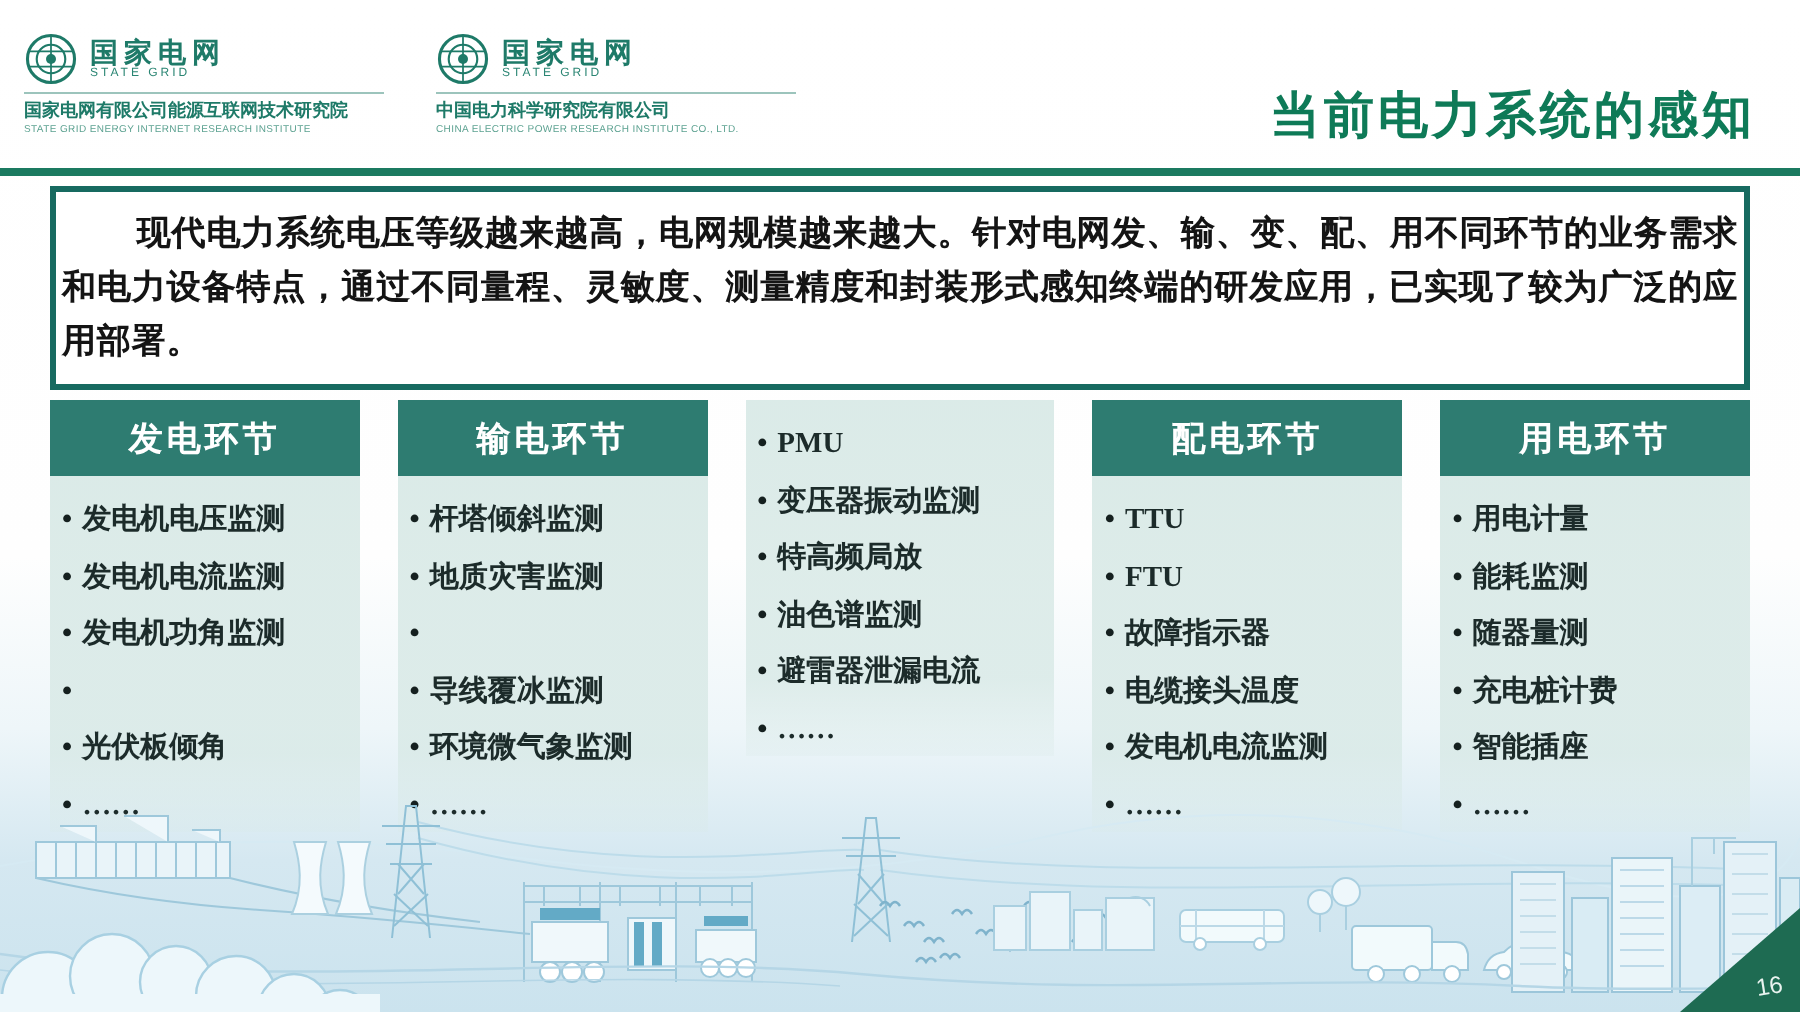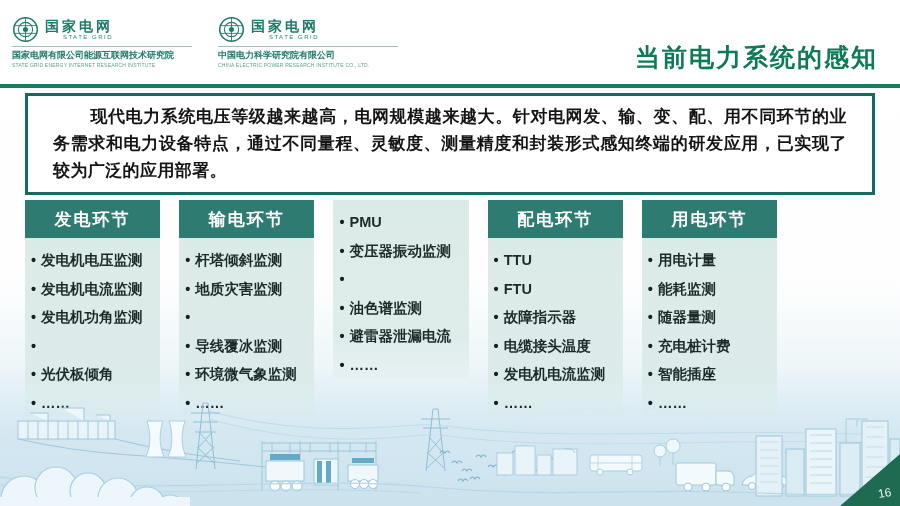--- a/index.html
+++ b/index.html
@@ -2,38 +2,38 @@
 <html><head>
 <meta charset="utf-8">
 <style>
   html,body{margin:0;padding:0;}
   body{width:900px;height:506px;overflow:hidden;font-family:"Liberation Sans",sans-serif;}
   .slide{position:absolute;top:0;left:0;width:900px;height:506px;overflow:hidden;
     background:linear-gradient(180deg,#ffffff 0%,#fefefe 55%,#eef6f9 72%,#d5e8f1 85%,#cbe3ee 100%);}
   
   .logos{position:absolute;top:16px;left:12px;display:flex;gap:26px;}
   .logo{display:flex;flex-direction:column;width:180px;}
-  .logo-top{display:flex;align-items:center;gap:6px;text-align:right;}
+  .logo-top{display:flex;align-items:center;gap:6px;}
   .emblem{width:27px;height:27px;flex:0 0 auto;}
   .logo-names{display:flex;flex-direction:column;line-height:1.05;}
   .logo-cn{font-size:14px;font-weight:bold;color:#1e7a68;letter-spacing:3px;}
   .logo-en{font-size:6px;color:#2a8573;letter-spacing:1.5px;}
   .logo-rule{border-top:1px solid #9cc4bc;margin:3px 0 2px;}
   .org-cn{font-size:9px;font-weight:bold;color:#1e7a68;white-space:nowrap;}
   .org-en{font-size:5px;color:#5da291;letter-spacing:0.2px;white-space:nowrap;}
   .page-title{position:absolute;top:41px;right:22px;font-size:25px;font-weight:bold;
     color:#0e7a57;letter-spacing:2px;margin-left:28px;}
   .green-rule{position:absolute;top:84px;left:0;width:900px;height:4px;background:#1b7a60;}
   
   .intro-box{position:absolute;top:93px;left:25px;width:850px;box-sizing:border-box;
-    border:3px solid #176a60;background:#ffffff;padding:7px 25px 8px;}
+    border:3px solid #176a60;background:#ffffff;padding:7px 3px 8px;}
   .intro-text{font-size:17px;line-height:27px;color:#141414;font-weight:600;
     text-align:justify;text-indent:2.2em;letter-spacing:0.4px;margin:0;}
   
-  .columns{position:absolute;top:200px;left:25px;width:752px;display:flex;gap:19px;}
+  .columns{position:absolute;top:200px;left:25px;width:850px;display:flex;gap:19px;font-family:Liberation Serif, serif;}
   .column{flex:1;min-width:0;}
   .col-header{height:38px;background:#2e7c71;color:#ffffff;font-size:17px;font-weight:bold;
     letter-spacing:2px;display:flex;align-items:center;justify-content:center;}
   .col-list{list-style:none;margin:0;padding:8px 2px 4px 6px;height:178px;box-sizing:border-box;
     background:linear-gradient(180deg,rgba(216,233,230,0.92) 0%,rgba(216,233,230,0.8) 78%,rgba(216,233,230,0.25) 100%);}
   .col-list li{display:flex;align-items:baseline;gap:5px;font-size:14.5px;font-weight:600;
     color:#1c2b2a;line-height:28.5px;white-space:nowrap;}
   .bullet{flex:0 0 auto;color:#15201f;}
   
   .illustration{position:absolute;left:0;bottom:0;width:900px;height:115px;}
@@ -155,20 +155,21 @@
           <li>
             <span class="bullet">•</span>
             <span>PMU</span>
           </li>
           <li>
             <span class="bullet">•</span>
             <span>变压器振动监测</span>
           </li>
           <li>
             <span class="bullet">•</span>
+            <span>特高频局放</span>
           </li>
           <li>
             <span class="bullet">•</span>
             <span>油色谱监测</span>
           </li>
           <li>
             <span class="bullet">•</span>
             <span>避雷器泄漏电流</span>
           </li>
           <li>

